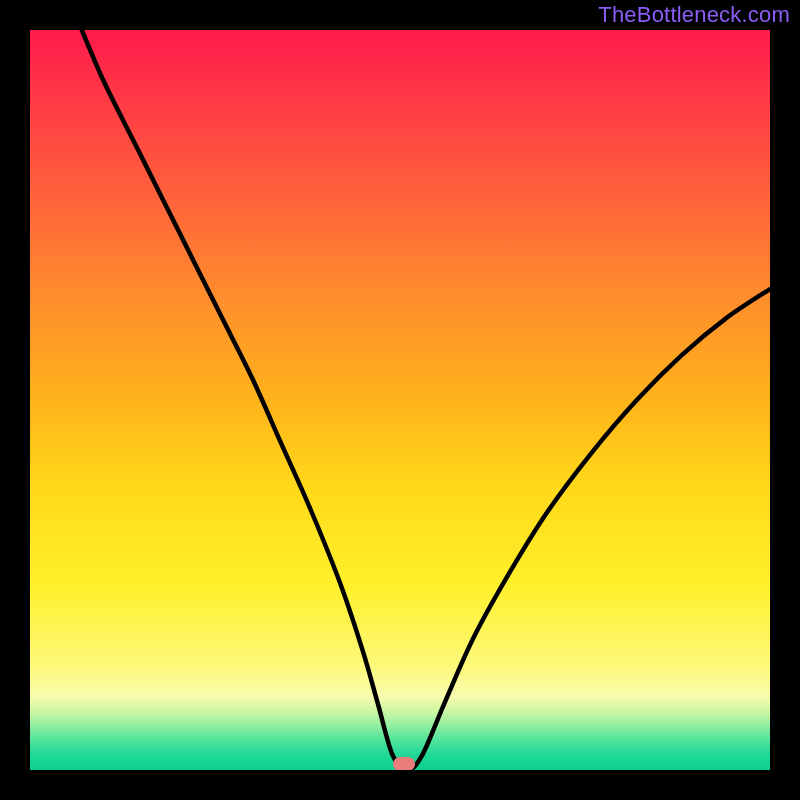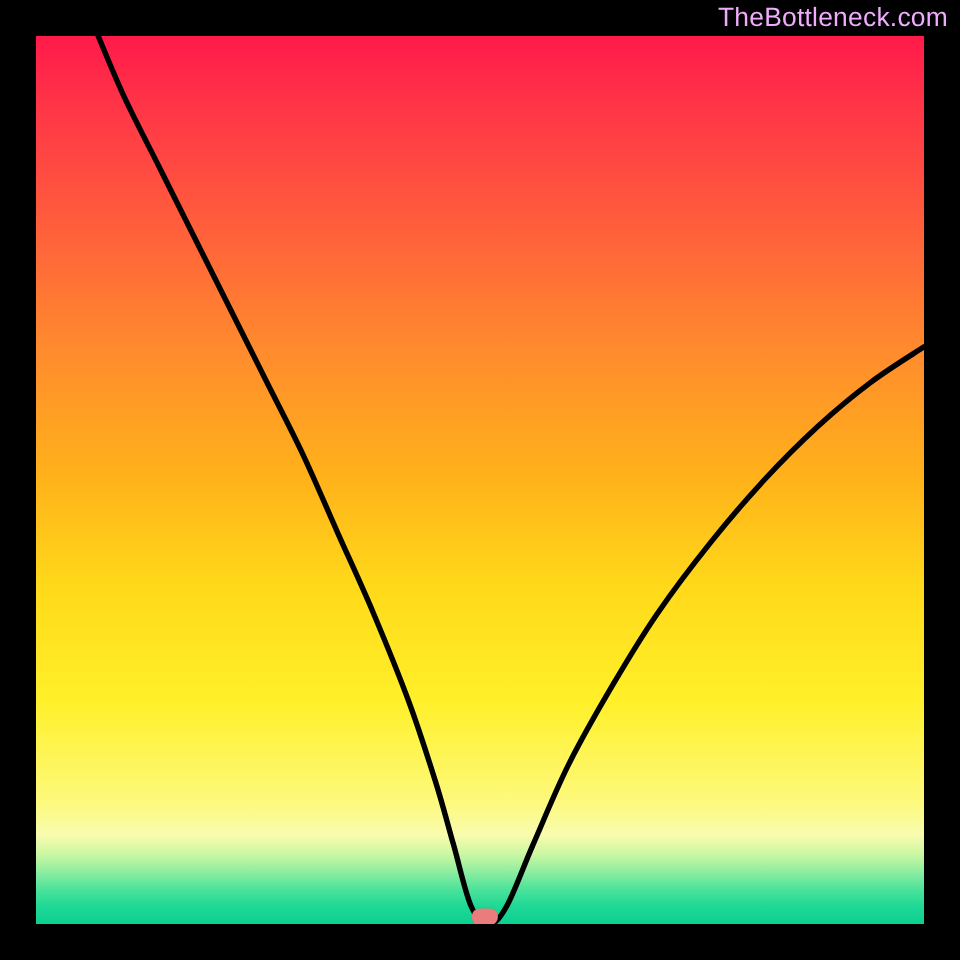--- a/index.html
+++ b/index.html
@@ -14,21 +14,21 @@
   .frame {
     position: relative;
     width: 800px;
     height: 800px;
     background: #000;
   }
   .watermark {
     position: absolute;
     top: 2px;
     right: 10px;
-    color: #f0abfc;
+    color: #8b5cf6;
     font-size: 22px;
     font-weight: 500;
     z-index: 5;
     letter-spacing: 0.2px;
   }
   .plot-area {
     position: absolute;
     left: 30px;
     top: 30px;
     width: 740px;

